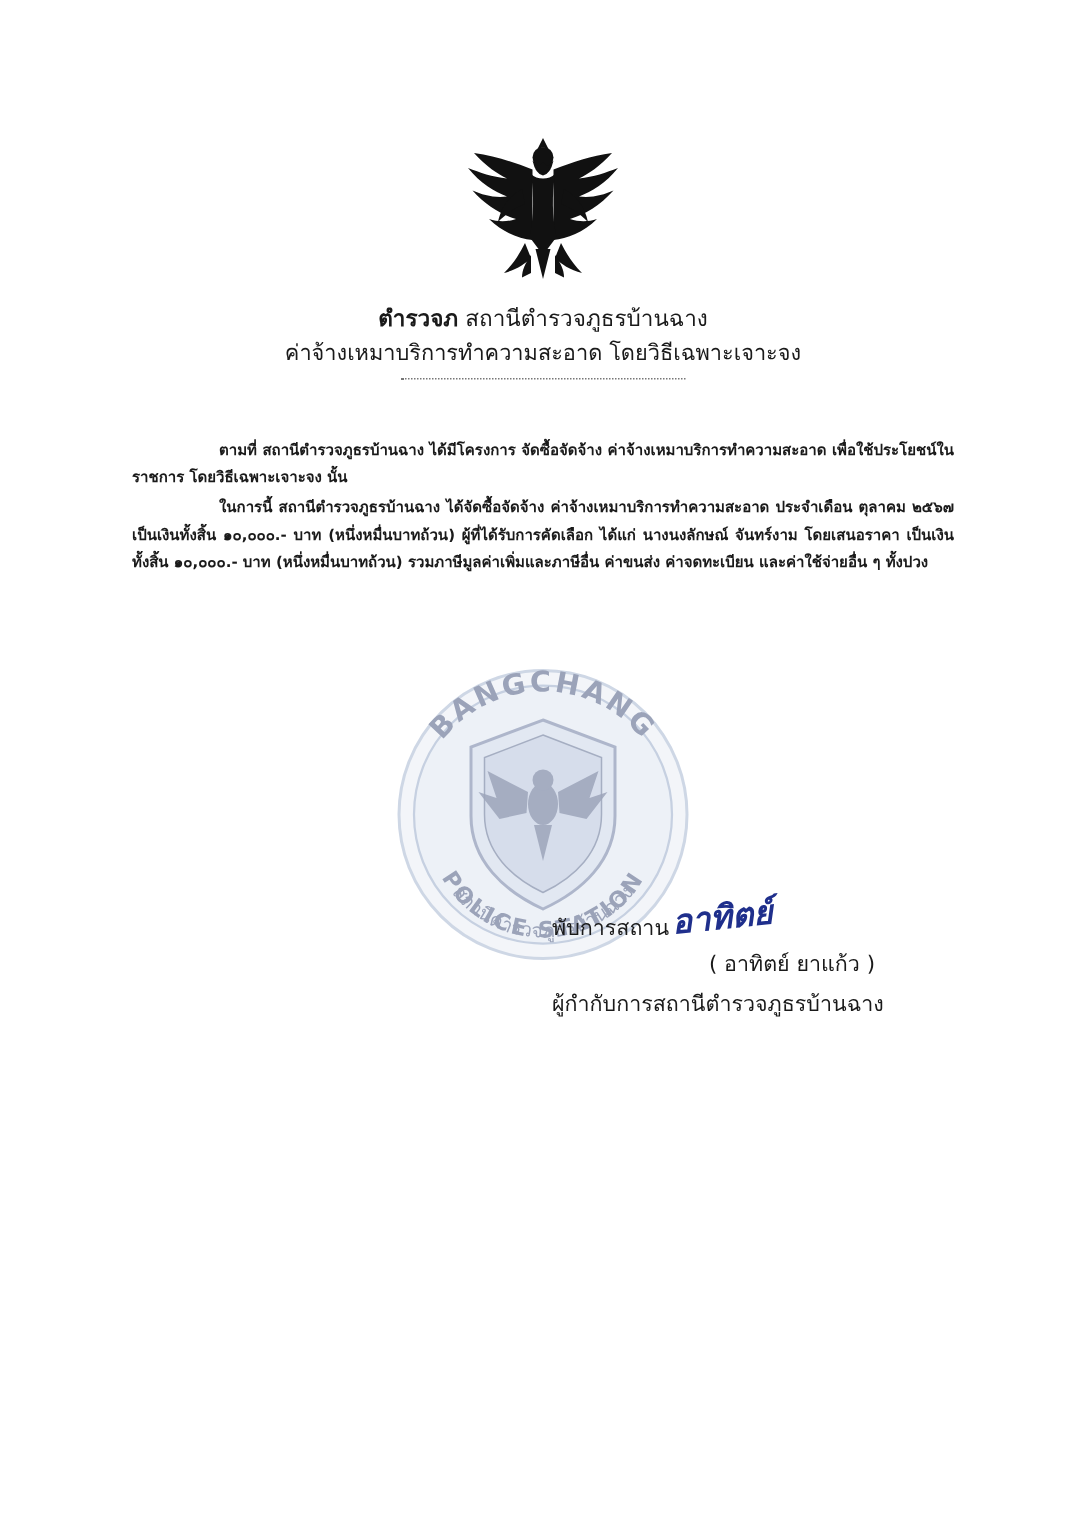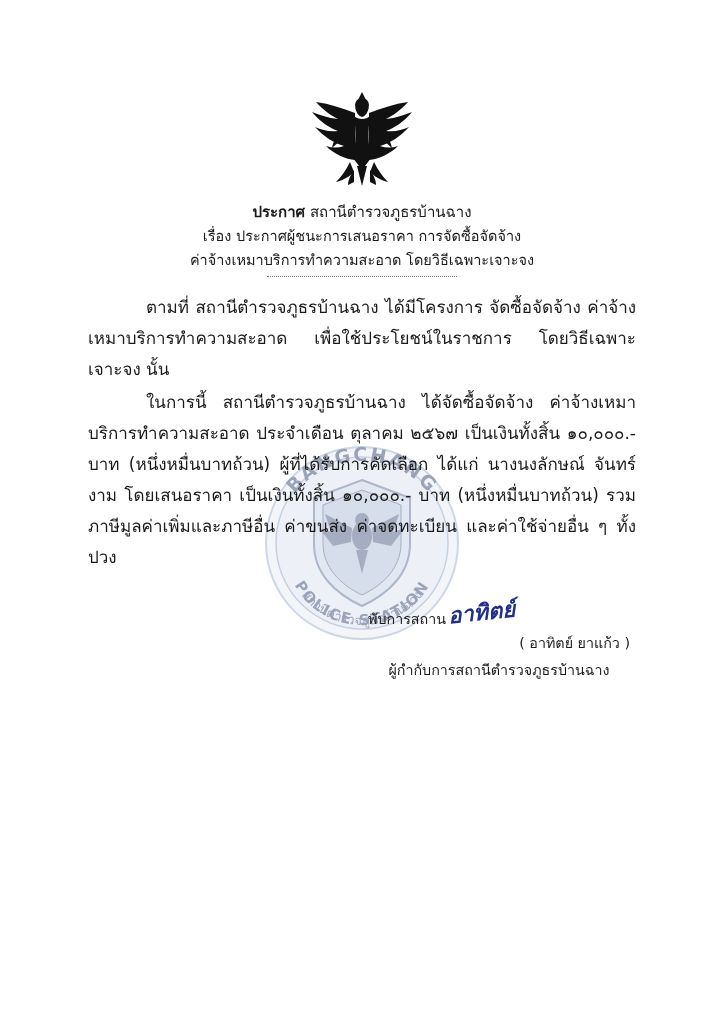--- a/index.html
+++ b/index.html
@@ -65,24 +65,25 @@
     border-bottom: 1px dotted #777;
     height: 1px;
   }
 
   
   .body-text {
     position: absolute;
     left: 88px;
     width: 548px;
     top: 292px;
-    font-size: 17px;
+    font-size: 10px;
     line-height: 1.82;
     text-align: justify;
     text-justify: inter-word;
+    font-weight: bold;
   }
   .body-text p {
     margin: 0 0 2px 0;
   }
   .indent {
     display: inline-block;
     width: 58px;
   }
 
   
@@ -120,25 +121,25 @@
     left: 118px;
     top: -12px;
     font-family: "DejaVu Serif", serif;
     font-style: italic;
     font-weight: bold;
     font-size: 22px;
     color: #1f2f8c;
     transform: rotate(-6deg);
   }
   .sig-name {
-    text-align: right;
+    text-align: center;
     padding-left: 96px;
   }
   .sig-title {
-    text-align: center;
+    text-align: left;
     padding-left: 38px;
   }
 </style>
 </head>
 <body>
 
 <div class="page">
 
   <div class="watermark">
     <svg viewBox="0 0 230 230" width="230" height="230" aria-hidden="true">
@@ -198,23 +199,22 @@
         <path d="M53 80 L58 100 L63 80 Z"></path>
 
         <path d="M50 84 C46 90 44 94 44 99 L50 96 Z"></path>
         <path d="M66 84 C70 90 72 94 72 99 L66 96 Z"></path>
       </g>
     </svg>
   </div>
 
   <div class="heading">
     <div class="line1">
-      <b>ประกาศ</b><span> สถานีตำรวจภูธรบ้านฉาง</span>
+      <b>ตำรวจภ</b><span> สถานีตำรวจภูธรบ้านฉาง</span>
     </div>
-    <div class="line2">เรื่อง ประกาศผู้ชนะการเสนอราคา การจัดซื้อจัดจ้าง</div>
     <div class="line3">ค่าจ้างเหมาบริการทำความสะอาด โดยวิธีเฉพาะเจาะจง</div>
     <div class="dotrule"></div>
   </div>
 
   <div class="body-text">
     <p><span class="indent"></span><span>ตามที่ สถานีตำรวจภูธรบ้านฉาง ได้มีโครงการ จัดซื้อจัดจ้าง ค่าจ้างเหมาบริการทำความสะอาด เพื่อใช้ประโยชน์ในราชการ โดยวิธีเฉพาะเจาะจง นั้น</span></p>
     <p><span class="indent"></span><span>ในการนี้ สถานีตำรวจภูธรบ้านฉาง ได้จัดซื้อจัดจ้าง ค่าจ้างเหมาบริการทำความสะอาด ประจำเดือน ตุลาคม ๒๕๖๗ เป็นเงินทั้งสิ้น ๑๐,๐๐๐.- บาท (หนึ่งหมื่นบาทถ้วน) ผู้ที่ได้รับการคัดเลือก ได้แก่ นางนงลักษณ์ จันทร์งาม โดยเสนอราคา เป็นเงินทั้งสิ้น ๑๐,๐๐๐.- บาท (หนึ่งหมื่นบาทถ้วน) รวมภาษีมูลค่าเพิ่มและภาษีอื่น ค่าขนส่ง ค่าจดทะเบียน และค่าใช้จ่ายอื่น ๆ ทั้งปวง</span></p>
   </div>
 
 

